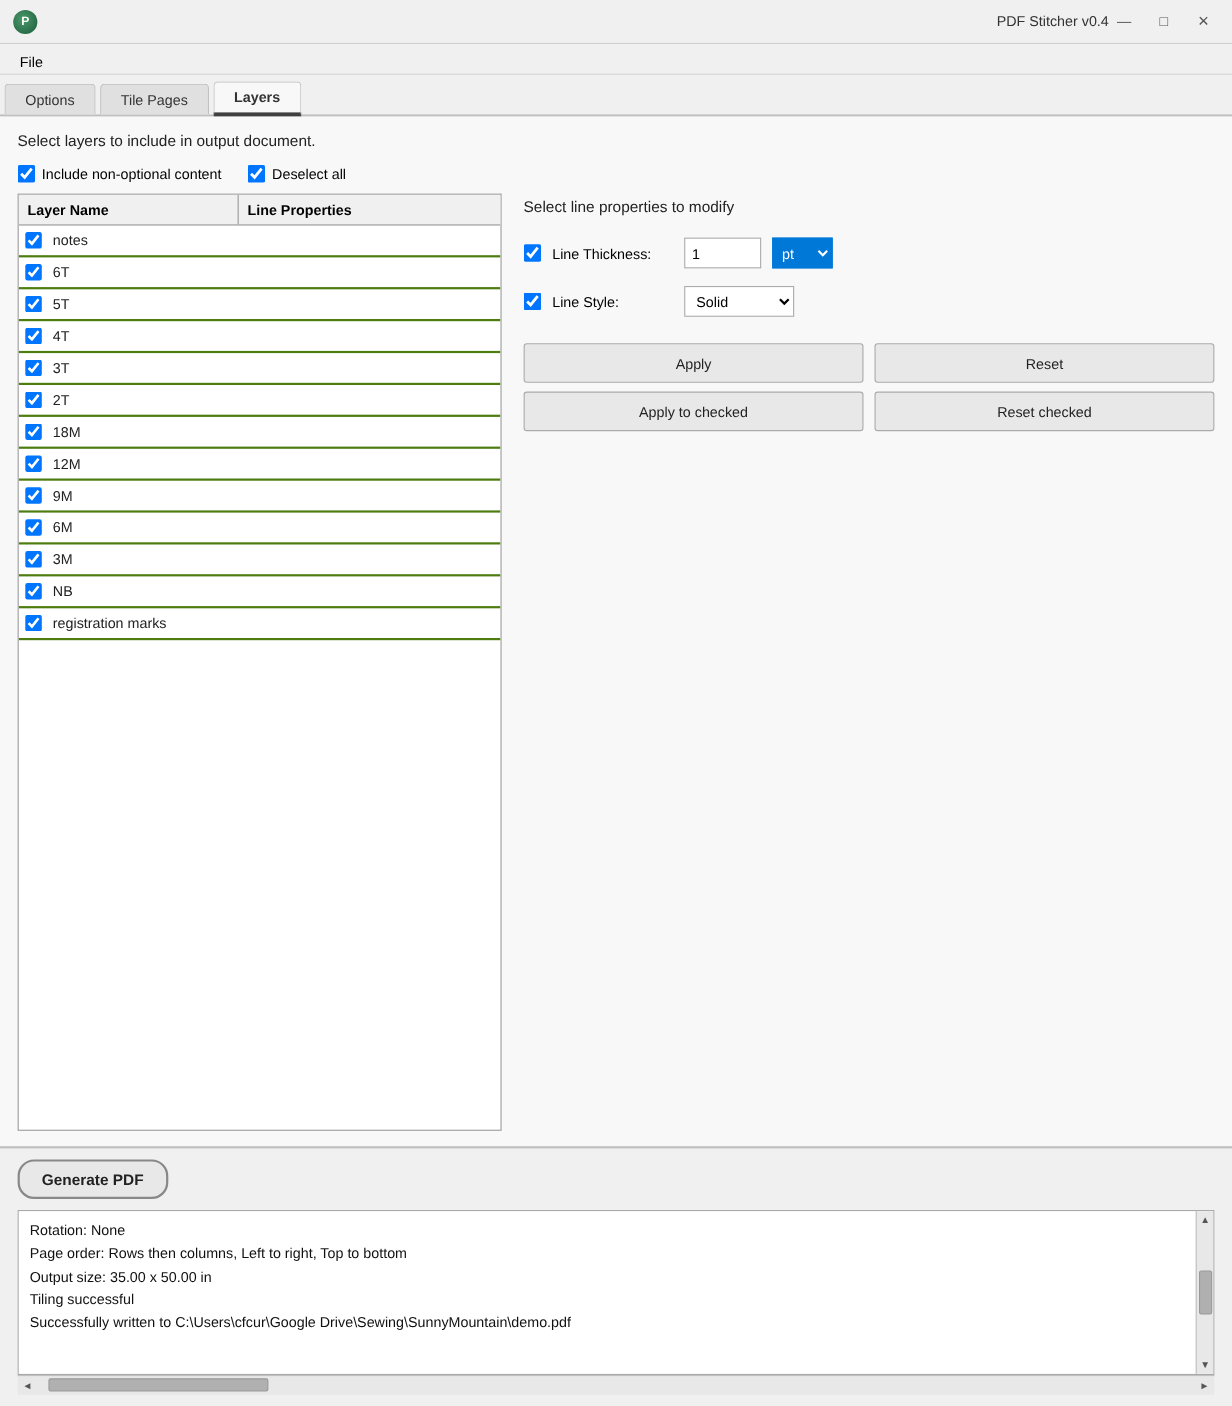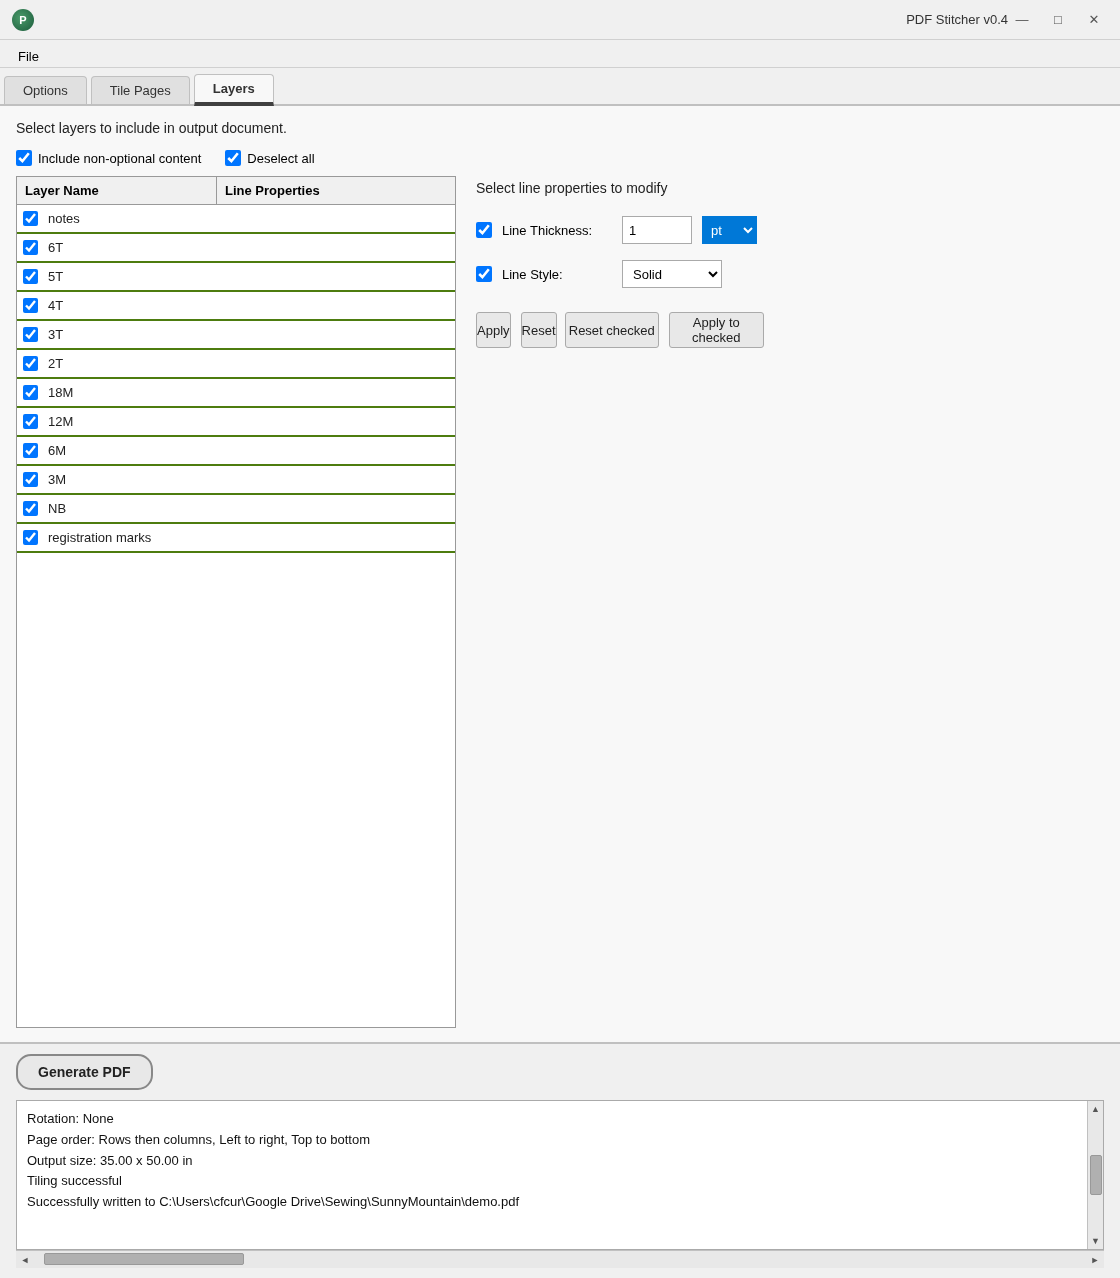--- a/index.html
+++ b/index.html
@@ -239,21 +239,21 @@
       height: 28px;
       border: 1px solid #aaa;
       background: white;
       padding: 2px 6px;
       font-size: 13px;
       cursor: pointer;
       min-width: 100px;
     }
     .action-buttons {
       display: flex;
-      flex-direction: row;
+      flex-direction: column;
       gap: 8px;
       margin-top: 8px;
     }
     .btn-row {
       display: flex;
       gap: 10px;
     }
     .action-btn {
       flex: 1;
       height: 36px;
@@ -450,20 +450,26 @@
           <div class="table-row">
       <div class="row-check">
         <input type="checkbox" checked="" style="">
       </div>
       <div class="row-name">12M</div>
     </div>
           <div class="table-row">
       <div class="row-check">
         <input type="checkbox" checked="" style="">
       </div>
+      <div class="row-name">9M</div>
+    </div>
+          <div class="table-row">
+      <div class="row-check">
+        <input type="checkbox" checked="" style="">
+      </div>
       <div class="row-name">6M</div>
     </div>
           <div class="table-row">
       <div class="row-check">
         <input type="checkbox" checked="" style="">
       </div>
       <div class="row-name">3M</div>
     </div>
           <div class="table-row">
       <div class="row-check">
@@ -504,22 +510,22 @@
           <option>Dotted</option>
         </select>
       </div>
 
       <div class="action-buttons">
         <div class="btn-row">
           <button class="action-btn">Apply</button>
           <button class="action-btn">Reset</button>
         </div>
         <div class="btn-row">
+          <button class="action-btn">Apply to checked</button>
           <button class="action-btn">Reset checked</button>
-          <button class="action-btn">Apply to checked</button>
         </div>
       </div>
     </div>
   </div>
 </div>
 
 <div class="bottom-bar">
   <button class="generate-btn">Generate PDF</button>
 
   

